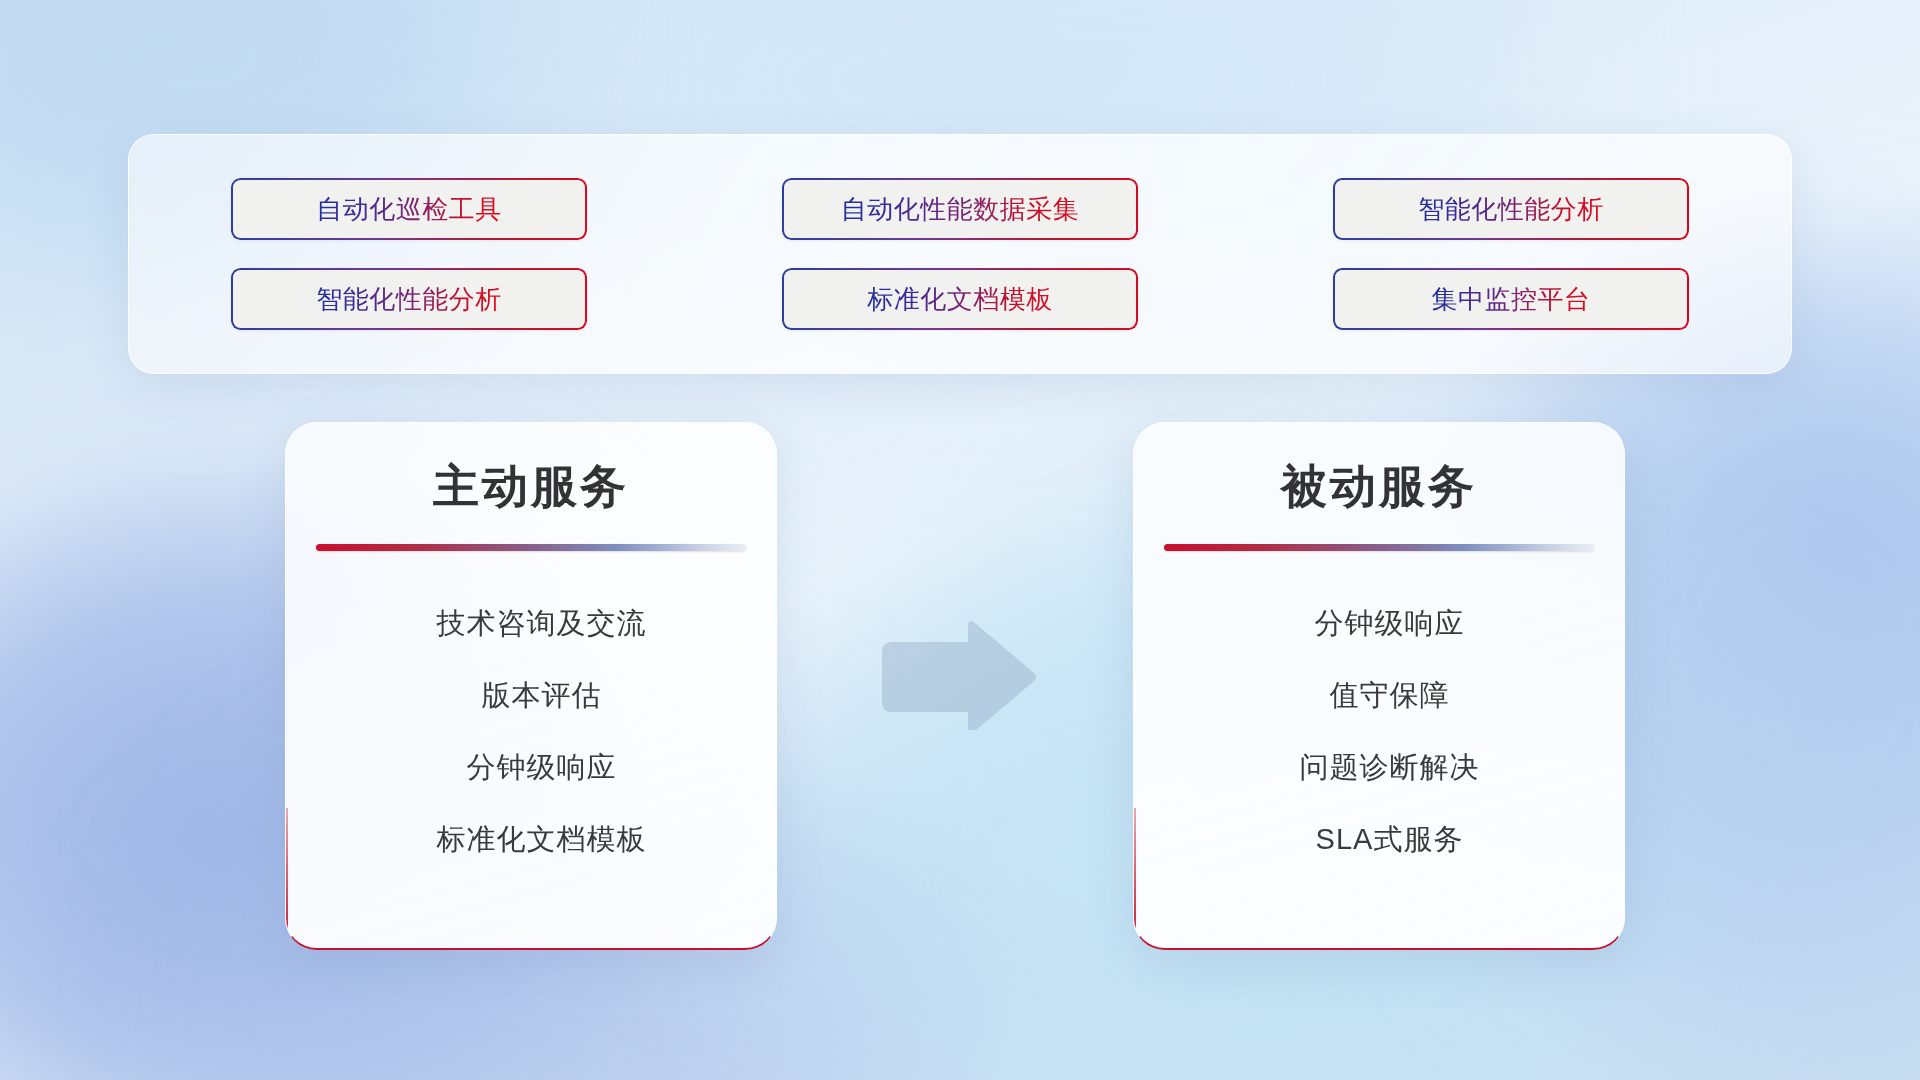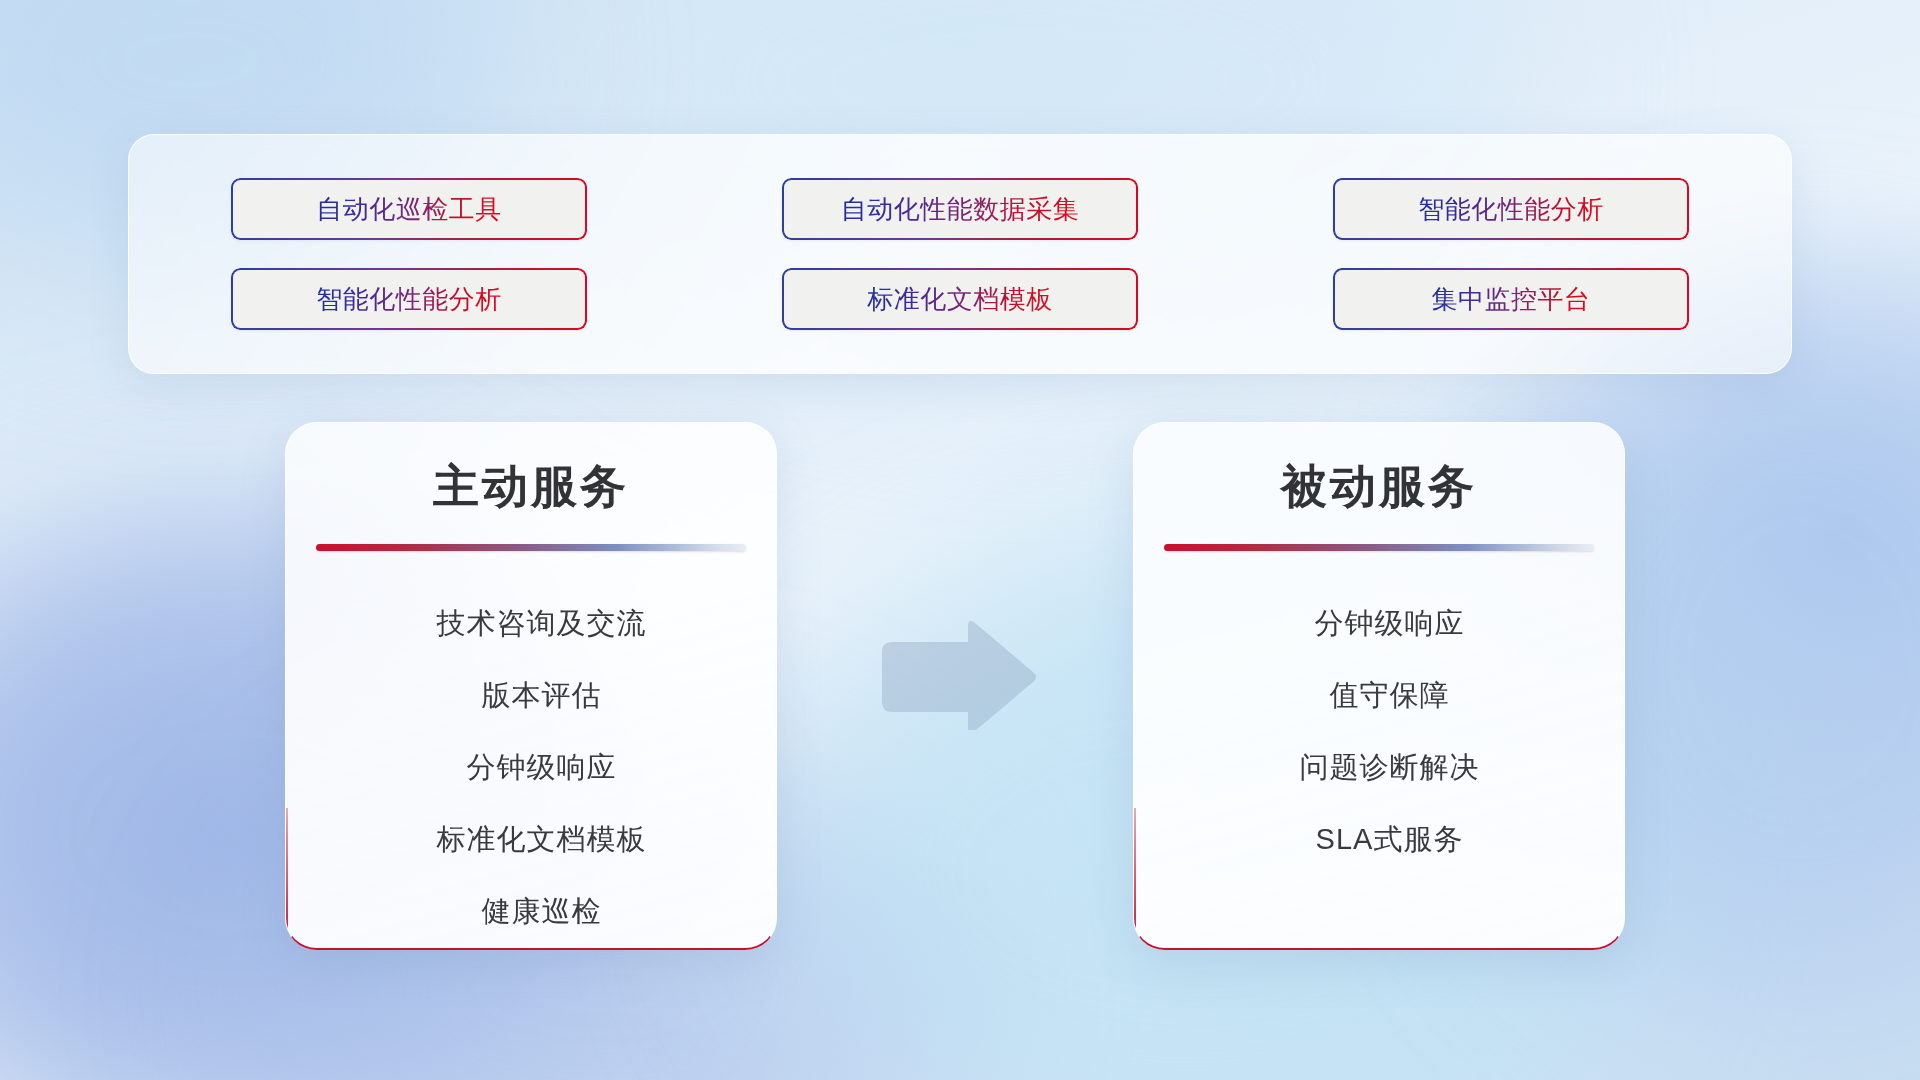--- a/index.html
+++ b/index.html
@@ -157,21 +157,20 @@
   </div>
 
   <div class="card" id="card-active">
     <div class="card-title">主动服务</div>
     <div class="divider"></div>
     <div class="card-list">
       <div class="item">技术咨询及交流</div>
       <div class="item">版本评估</div>
       <div class="item">分钟级响应</div>
       <div class="item">标准化文档模板</div>
-      <div class="item">健康巡检</div>
     </div>
   </div>
 
   <svg id="flow-arrow" viewBox="0 0 160 110">
     <path d="M4 32 q0-10 10-10 h76 v-16 q0-8 7-3 l58 49 q6 5 0 10 l-58 49 q-7 5-7-3 v-16 h-76 q-10 0-10-10 z" fill="#7e93b4"></path>
   </svg>
 
   <div class="card" id="card-passive">
     <div class="card-title">被动服务</div>
     <div class="divider"></div>

